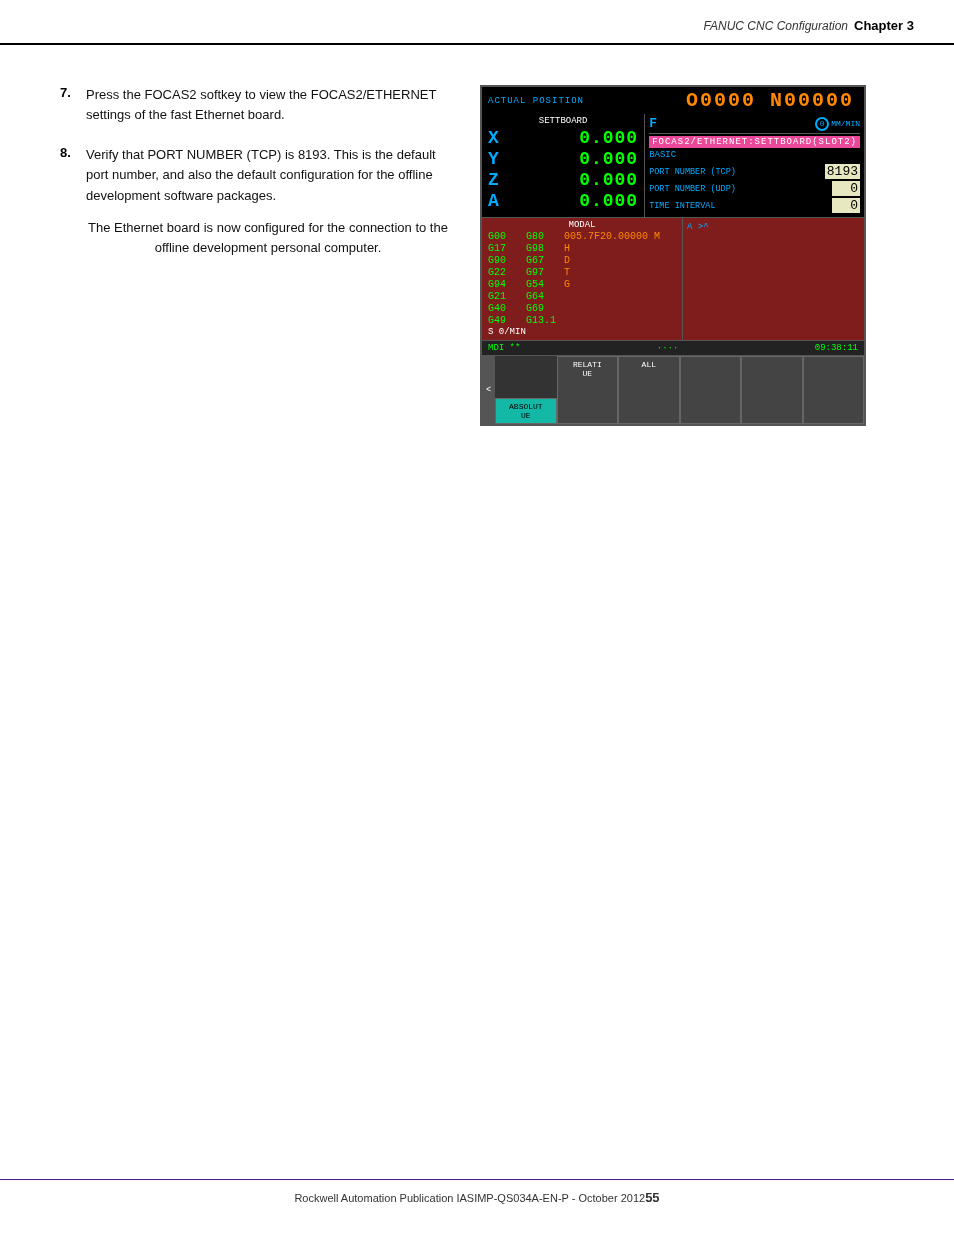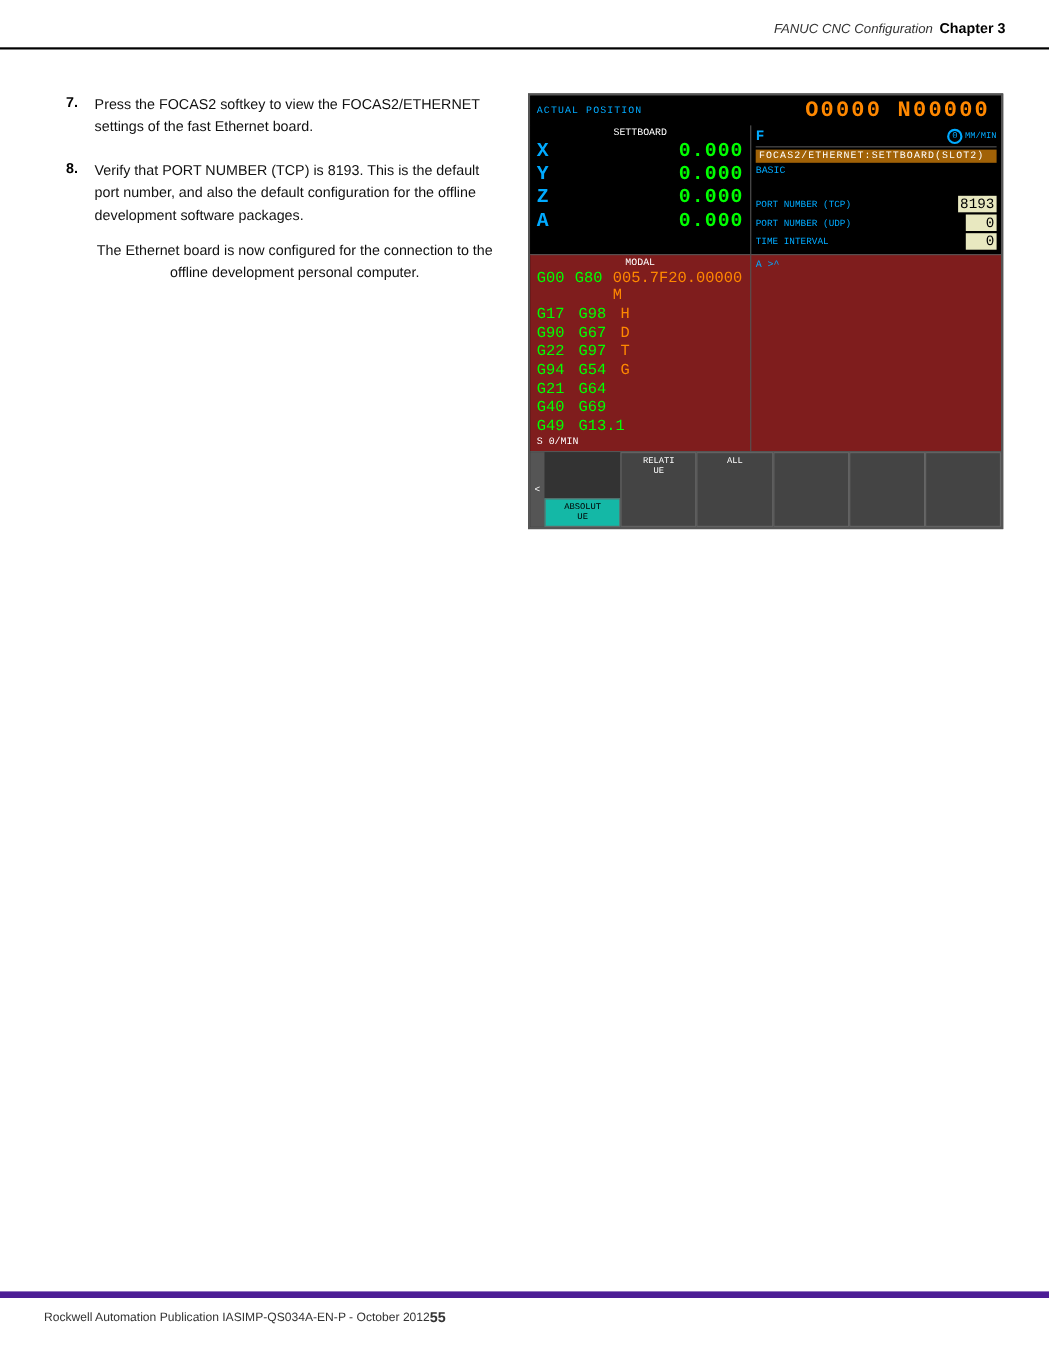--- a/index.html
+++ b/index.html
@@ -70,21 +70,21 @@
       flex-shrink: 0;
     }
 
     .cnc-screen {
       border: 2px solid #555;
       background: #000;
       font-family: 'Courier New', monospace;
       font-size: 10px;
       color: #fff;
       position: relative;
-      width: 432px;
+      width: 386px;
     }
 
     
     .cnc-top-bar {
       display: flex;
       justify-content: space-between;
       align-items: center;
       padding: 2px 6px;
       background: #000;
     }
@@ -174,31 +174,31 @@
       line-height: 10px;
       text-align: center;
       color: #0af;
     }
     .cnc-mm-min {
       font-size: 8px;
       color: #0af;
     }
 
     .focas2-header-bar {
-      background: #a16207;
+      background: #ec4899;
       color: #fff;
       font-size: 9px;
       padding: 1px 3px;
       margin-bottom: 2px;
       letter-spacing: 1px;
     }
     .focas2-basic-label {
       color: #0af;
       font-size: 9px;
-      margin-bottom: 18px;
+      margin-bottom: 4px;
     }
     .focas2-row {
       display: flex;
       justify-content: space-between;
       align-items: center;
       margin-bottom: 2px;
     }
     .focas2-row-label {
       color: #0af;
       font-size: 8.5px;
@@ -225,21 +225,21 @@
     }
     .modal-header {
       color: #fff;
       font-size: 9px;
       text-align: center;
       margin-bottom: 1px;
     }
     .modal-row {
       display: flex;
       gap: 8px;
-      font-size: 14px;
+      font-size: 10px;
       color: #0f0;
       margin-bottom: 1px;
     }
     .modal-row .code1 { width: 30px; }
     .modal-row .code2 { width: 30px; }
     .modal-row .code3 { color: #f80; }
 
     .cnc-modal-right {
       flex: 1;
       padding: 2px 4px;
@@ -307,26 +307,26 @@
       border-radius: 3px;
     }
 
     
     .page-footer {
       position: absolute;
       bottom: 30px;
       left: 0;
       right: 0;
       display: flex;
-      justify-content: flex-start;
+      justify-content: center;
       align-items: center;
       padding: 0 40px;
       font-size: 11px;
       color: #333;
-      border-top: 6px solid #4c1d95;
+      border-top: 1px solid #4c1d95;
       padding-top: 10px;
     }
     .footer-left { font-size: 11px; }
     .footer-right { font-weight: bold; font-size: 13px; }
   </style>
 </head>
 <body>
 
 <div class="page-header">
   <span class="header-text">FANUC CNC Configuration</span>
@@ -449,20 +449,25 @@
           </div>
           <div class="modal-row" style="color:#fff; font-size:9px;">
             <span>S          0/MIN</span>
           </div>
         </div>
         <div class="cnc-modal-right">
           <div class="cnc-a-line">A &gt;^</div>
         </div>
       </div>
 
+      <div class="cnc-status-bar">
+        <span class="cnc-mdi-label">MDI **</span>
+        <span style="color:#0f0; font-size:9px;">····</span>
+        <span class="cnc-time">09:38:11</span>
+      </div>
 
       <div class="cnc-softkey-bar">
         <div class="softkey-arrow">&lt;</div>
         <div class="softkey-btn active">ABSOLUT<br>UE</div>
         <div class="softkey-btn">RELATI<br>UE</div>
         <div class="softkey-btn">ALL</div>
         <div class="softkey-btn"></div>
         <div class="softkey-btn"></div>
         <div class="softkey-btn"></div>
       </div>

